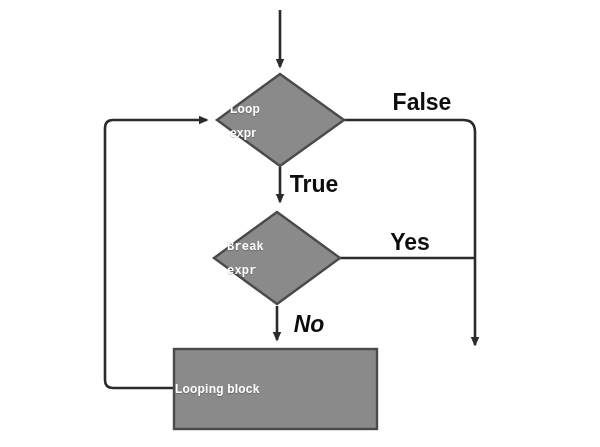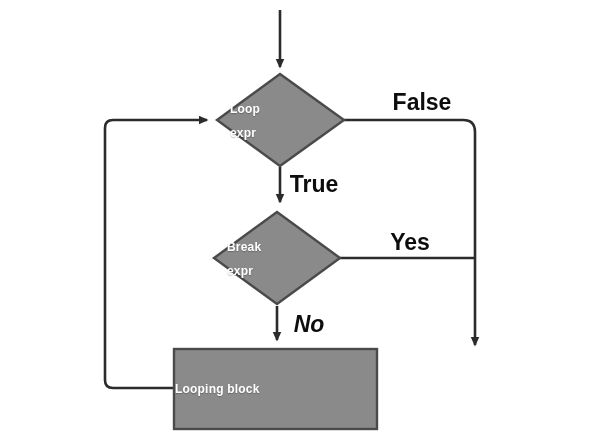--- a/index.html
+++ b/index.html
@@ -51,21 +51,21 @@
   }
   .edge-label{
     position:absolute;
     color:var(--label);
     font-size:23px;
     font-weight:bold;
     text-align:center;
     line-height:24px;
   }
   .lbl-loop-expr   { left:230px; top:97px;  width:100px; }
-  .lbl-break-expr  { left:227px; top:235px; width:100px; }
+  .lbl-break-expr  { left:227px; top:235px; width:100px;font-family:Liberation Mono, monospace; }
   .lbl-looping-block{ left:175px; top:377px; width:216px; line-height:24px; }
   .lbl-false { left:368px; top:90px;  width:64px;margin-left:22px; }
   .lbl-true  { left:282px; top:172px; width:64px; }
   .lbl-yes   { left:380px; top:230px; width:60px; }
   .lbl-no    { left:282px; top:312px; width:54px;font-style:italic; }
 </style>
 </head>
 <body>
 
 <div class="canvas">

